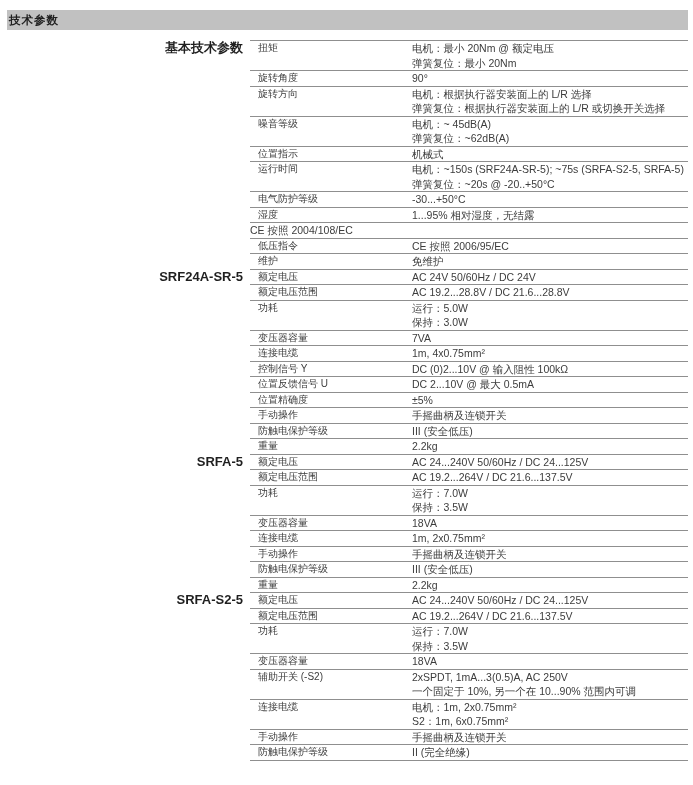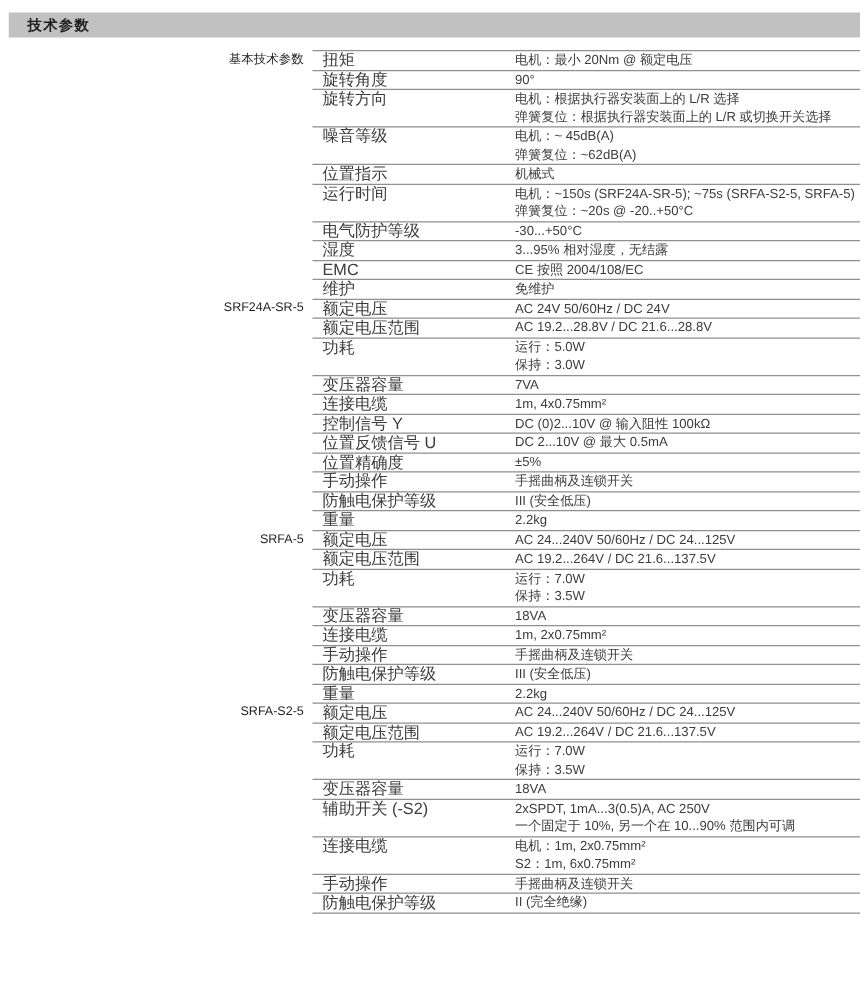--- a/index.html
+++ b/index.html
@@ -19,52 +19,52 @@
     width: 681px;
     height: 20px;
     background: #c1c1c1;
     display: flex;
     align-items: center;
   }
   .header-title {
     font-size: 11.5px;
     font-weight: bold;
     color: #1f1f1f;
-    padding-left: 15px;
+    padding-left: 2px;
     letter-spacing: 1px;
   }
   .spec-table {
     position: absolute;
     left: 250px;
     top: 40px;
     width: 438px;
     border-bottom: 1px solid #8f8f8f;
   }
   .section { position: relative; }
   .section-label {
     position: absolute;
     right: calc(100% + 7px);
     top: 0px;
-    font-weight: normal;
-    font-size: 10px;
+    font-weight: bold;
+    font-size: 13px;
     line-height: 15px;
     color: #1f1f1f;
     white-space: nowrap;
   }
   .row {
     display: flex;
     border-top: 1px solid #8f8f8f;
   }
   .section:first-child .row:first-child { border-top: none; }
   .param {
     flex: none;
     width: 162px;
     box-sizing: border-box;
     padding: 0 4px 0 8px;
-    font-size: 13px;
+    font-size: 10px;
     line-height: 14.5px;
   }
   .value {
     flex: 1;
     min-width: 0;
     font-size: 10.5px;
     line-height: 14.5px;
     white-space: nowrap;
   }
   .vline { height: 14.5px; }
@@ -76,20 +76,21 @@
   <div class="header-bar" style="background: rgb(193, 193, 193);">
     <span class="header-title">技术参数</span>
   </div>
   <div class="spec-table" id="spec-table">
       <div class="section">
         <div class="section-label">基本技术参数</div>
         <div class="row">
           <div class="param">扭矩</div>
           <div class="value">
             <div class="vline">电机：最小 20Nm @ 额定电压</div>
+            <div class="vline">弹簧复位：最小 20Nm</div>
           </div>
         </div>
         <div class="row">
           <div class="param">旋转角度</div>
           <div class="value">
             <div class="vline">90°</div>
           </div>
         </div>
         <div class="row">
           <div class="param">旋转方向</div>
@@ -120,27 +121,32 @@
         </div>
         <div class="row">
           <div class="param">电气防护等级</div>
           <div class="value">
             <div class="vline">-30...+50°C</div>
           </div>
         </div>
         <div class="row">
           <div class="param">湿度</div>
           <div class="value">
-            <div class="vline">3...95% 相对湿度，无结露</div>
-          </div>
-        </div>
-        <div class="row">
-          <div class="param">EMC</div>
+            <div class="vline">1...95% 相对湿度，无结露</div>
+          </div>
+        </div>
+        <div class="row">
           <div class="value">
             <div class="vline">CE 按照 2004/108/EC</div>
+          </div>
+        </div>
+        <div class="row">
+          <div class="param">低压指令</div>
+          <div class="value">
+            <div class="vline">CE 按照 2006/95/EC</div>
           </div>
         </div>
         <div class="row">
           <div class="param">维护</div>
           <div class="value">
             <div class="vline">免维护</div>
           </div>
         </div>
       </div>
       <div class="section">

